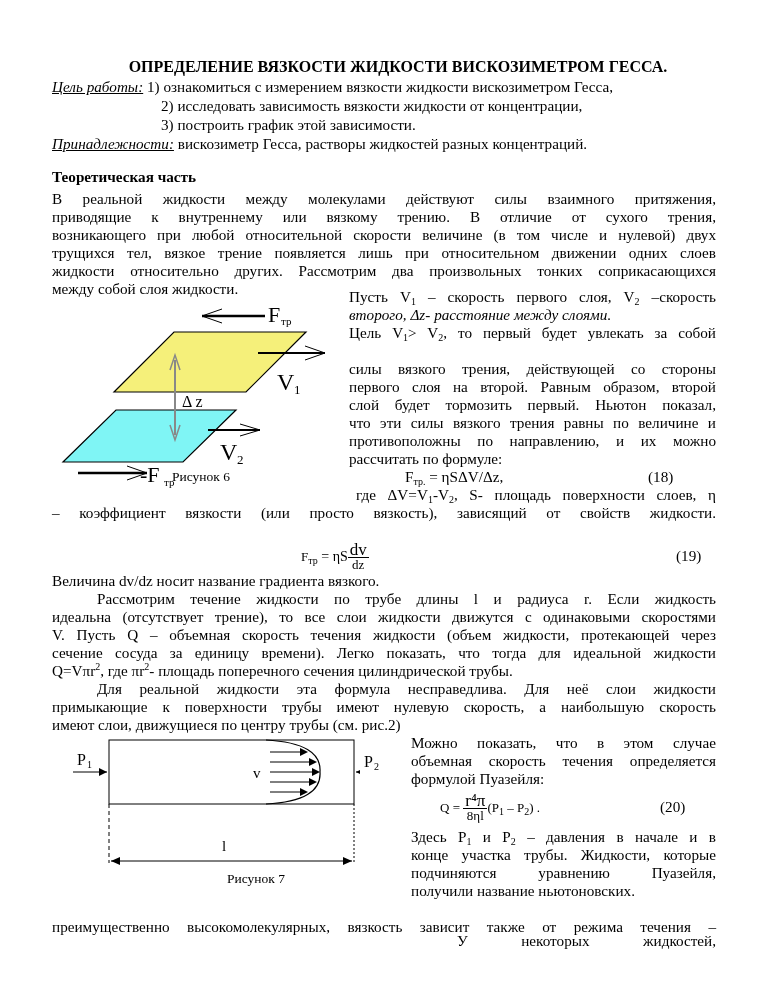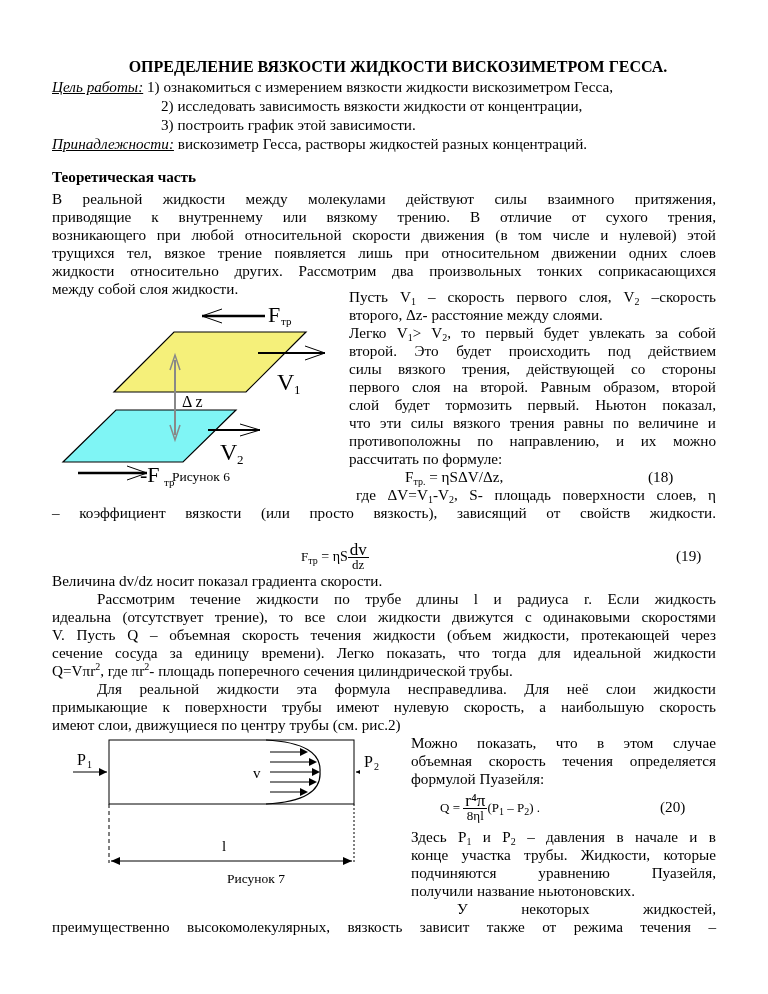--- a/index.html
+++ b/index.html
@@ -34,21 +34,21 @@
   <div class="abs" style="left:161px; top:116px;">3) построить график этой зависимости.</div>
   <div class="abs" style="left:52px; top:135px;">
     <span class="u-it">Принадлежности:</span>
     <span>вискозиметр Гесса, растворы жидкостей разных концентраций.</span>
   </div>
 
   <div class="abs bold" style="left:52px; top:168px;">Теоретическая часть</div>
 
   <div class="just" style="left:52px; width:664px; top:190px;">В реальной жидкости между молекулами действуют силы взаимного притяжения,</div>
   <div class="just" style="left:52px; width:664px; top:208px;">приводящие к внутреннему или вязкому трению. В отличие от сухого трения,</div>
-  <div class="just" style="left:52px; width:664px; top:226px;">возникающего при любой относительной скорости движения (в том числе и нулевой) этой</div>
+  <div class="just" style="left:52px; width:664px; top:226px;">возникающего при любой относительной скорости величине (в том числе и нулевой) двух</div>
   <div class="just" style="left:52px; width:664px; top:244px;">трущихся тел, вязкое трение появляется лишь при относительном движении одних слоев</div>
   <div class="just" style="left:52px; width:664px; top:262px;">жидкости относительно других. Рассмотрим два произвольных тонких соприкасающихся</div>
   <div class="abs" style="left:52px; top:280px;">между собой слоя жидкости.</div>
 
   <svg style="position:absolute; left:40px; top:290px;" width="300" height="200" viewBox="0 0 300 200">
 
     <line x1="162" y1="26" x2="225" y2="26" stroke="#000" stroke-width="2.5"></line>
     <polyline points="182,19 162,26 182,33" fill="none" stroke="#000" stroke-width="1"></polyline>
     <text x="228" y="32" font-size="22">F</text>
     <text x="241" y="35" font-size="11">тр</text>
@@ -73,42 +73,41 @@
     <text x="142" y="117" font-size="16">Δ z</text>
 
     <line x1="38" y1="183" x2="107" y2="183" stroke="#000" stroke-width="2.5"></line>
     <polyline points="87,176 107,183 87,190" fill="none" stroke="#000" stroke-width="1"></polyline>
     <text x="100" y="192" font-size="22">-F</text>
     <text x="124" y="196" font-size="11">тр</text>
   </svg>
   <div class="caption" style="left:172px; top:469px;">Рисунок 6</div>
 
   <div class="just" style="left:349px; width:367px; top:288px;"><span>Пусть V</span><sub>1</sub><span> – скорость первого слоя, V</span><sub>2</sub><span> –скорость</span></div>
-  <div class="abs" style="left:349px; top:306px;">второго, Δz- расстояние между слоями.</div>
-  <div class="just" style="left:349px; width:367px; top:324px;"><span>Легко V</span><sub>1</sub><span>&gt; V</span><sub>2</sub><span>, то первый будет увлекать за собой</span></div>
-  <div class="just" style="left:349px; width:367px; top:342px;">второй. Это будет происходить под действием</div>
+  <div class="abs" style="left:349px; top:306px;font-style:italic;">второго, Δz- расстояние между слоями.</div>
+  <div class="just" style="left:349px; width:367px; top:324px;"><span>Цель V</span><sub>1</sub><span>&gt; V</span><sub>2</sub><span>, то первый будет увлекать за собой</span></div>
   <div class="just" style="left:349px; width:367px; top:360px;">силы вязкого трения, действующей со стороны</div>
   <div class="just" style="left:349px; width:367px; top:378px;">первого слоя на второй. Равным образом, второй</div>
   <div class="just" style="left:349px; width:367px; top:396px;">слой будет тормозить первый. Ньютон показал,</div>
   <div class="just" style="left:349px; width:367px; top:414px;">что эти силы вязкого трения равны по величине и</div>
   <div class="just" style="left:349px; width:367px; top:432px;">противоположны по направлению, и их можно</div>
   <div class="abs" style="left:349px; top:450px;">рассчитать по формуле:</div>
 
   <div class="abs" style="left:405px; top:468px;"><span>F</span><sub>тр.</sub><span> = ηSΔV/Δz,</span></div>
   <div class="abs" style="left:648px; top:468px;">(18)</div>
 
   <div class="just" style="left:356px; width:360px; top:486px;"><span>где ΔV=V</span><sub>1</sub><span>-V</span><sub>2</sub><span>, S- площадь поверхности слоев, η</span></div>
   <div class="just" style="left:52px; width:664px; top:504px;">– коэффициент вязкости (или просто вязкость), зависящий от свойств жидкости.</div>
 
   <div class="abs" style="left:301px; top:540px; line-height:32px;">
     <span style="font-size:13px;">F</span><sub>тр</sub><span style="font-size:14px;"> = ηS</span><span class="frac"><span class="num">dv</span><span class="den">dz</span></span>
   </div>
   <div class="abs" style="left:676px; top:547px;">(19)</div>
 
-  <div class="abs" style="left:52px; top:572px;">Величина dv/dz носит показал градиента скорости.</div>
+  <div class="abs" style="left:52px; top:572px;">Величина dv/dz носит название градиента вязкого.</div>
 
   <div class="just" style="left:52px; width:664px; top:608px;">идеальна (отсутствует трение), то все слои жидкости движутся с одинаковыми скоростями</div>
   <div class="just" style="left:97px; width:619px; top:590px;">Рассмотрим течение  жидкости по трубе длины l и радиуса r. Если жидкость</div>
   <div class="just" style="left:52px; width:664px; top:626px;">V. Пусть Q – объемная скорость течения жидкости (объем жидкости, протекающей через</div>
   <div class="just" style="left:52px; width:664px; top:644px;">сечение сосуда за единицу времени). Легко показать, что тогда для идеальной жидкости</div>
   <div class="abs" style="left:52px; top:662px;"><span>Q=Vπr</span><sup>2</sup><span>, где πr</span><sup>2</sup><span>- площадь поперечного сечения цилиндрической трубы.</span></div>
 
   <div class="just" style="left:97px; width:619px; top:680px;">Для реальной жидкости эта формула несправедлива. Для неё слои жидкости</div>
   <div class="just" style="left:52px; width:664px; top:698px;">примыкающие  к поверхности трубы имеют нулевую скорость, а наибольшую скорость</div>
   <div class="abs" style="left:52px; top:716px;">имеют слои, движущиеся по центру трубы (см. рис.2)</div>
@@ -157,16 +156,16 @@
 
   <div class="abs" style="left:440px; top:789px; line-height:36px;">
     <span style="font-size:13px;">Q = </span><span class="frac"><span class="num">r⁴π</span><span class="den">8ηl</span></span><span style="font-size:13px;"><span>(P</span><sub>1</sub><span> – P</span><sub>2</sub><span>) .</span></span>
   </div>
   <div class="abs" style="left:660px; top:798px;">(20)</div>
 
   <div class="just" style="left:411px; width:305px; top:828px;"><span>Здесь P</span><sub>1</sub><span>  и  P</span><sub>2</sub><span> – давления в начале и в</span></div>
   <div class="just" style="left:411px; width:305px; top:846px;">конце участка трубы. Жидкости, которые</div>
   <div class="just" style="left:411px; width:305px; top:864px;">подчиняются уравнению Пуазейля,</div>
   <div class="abs" style="left:411px; top:882px;font-family:Liberation Serif, serif;">получили название ньютоновских.</div>
-  <div class="just" style="left:457px; width:259px; top:900px; word-spacing:40px;">У некоторых жидкостей,</div>
+  <div class="just" style="left:457px; width:259px; top:932px; word-spacing:40px;">У некоторых жидкостей,</div>
 
   <div class="just" style="left:52px; width:664px; top:918px;">преимущественно высокомолекулярных, вязкость зависит также от режима течения –</div>
 </div>
 
 </body></html>

